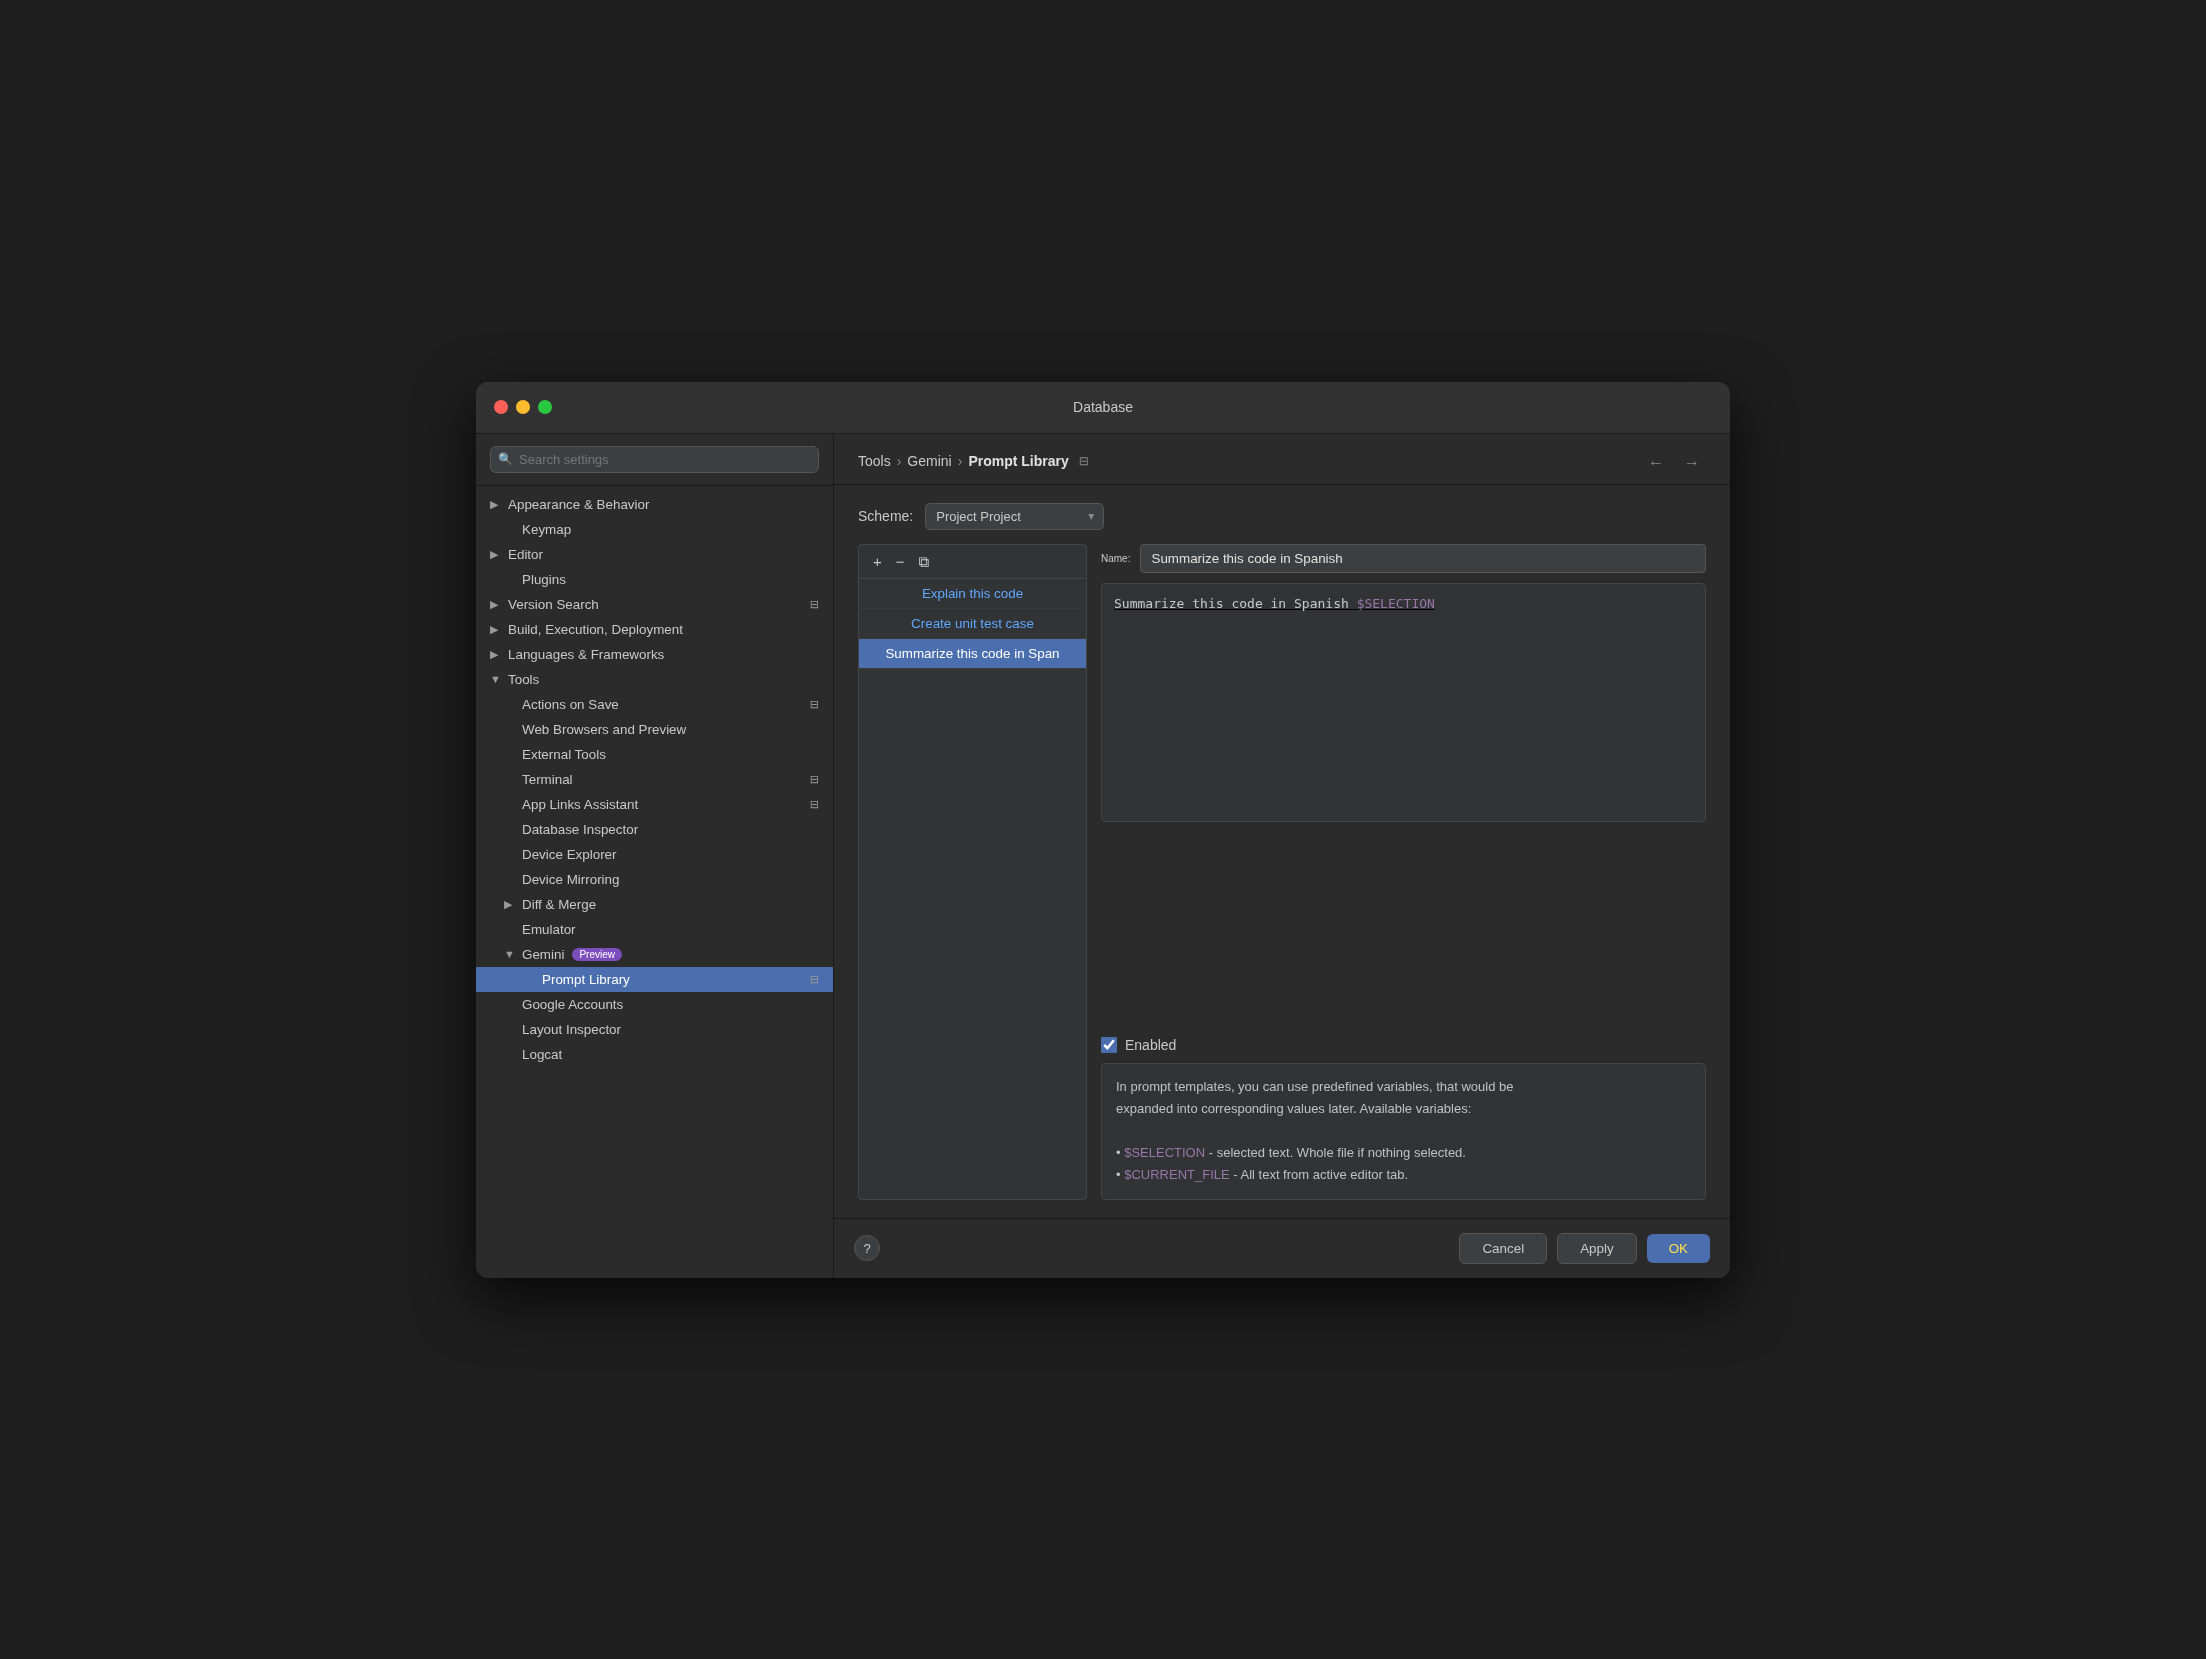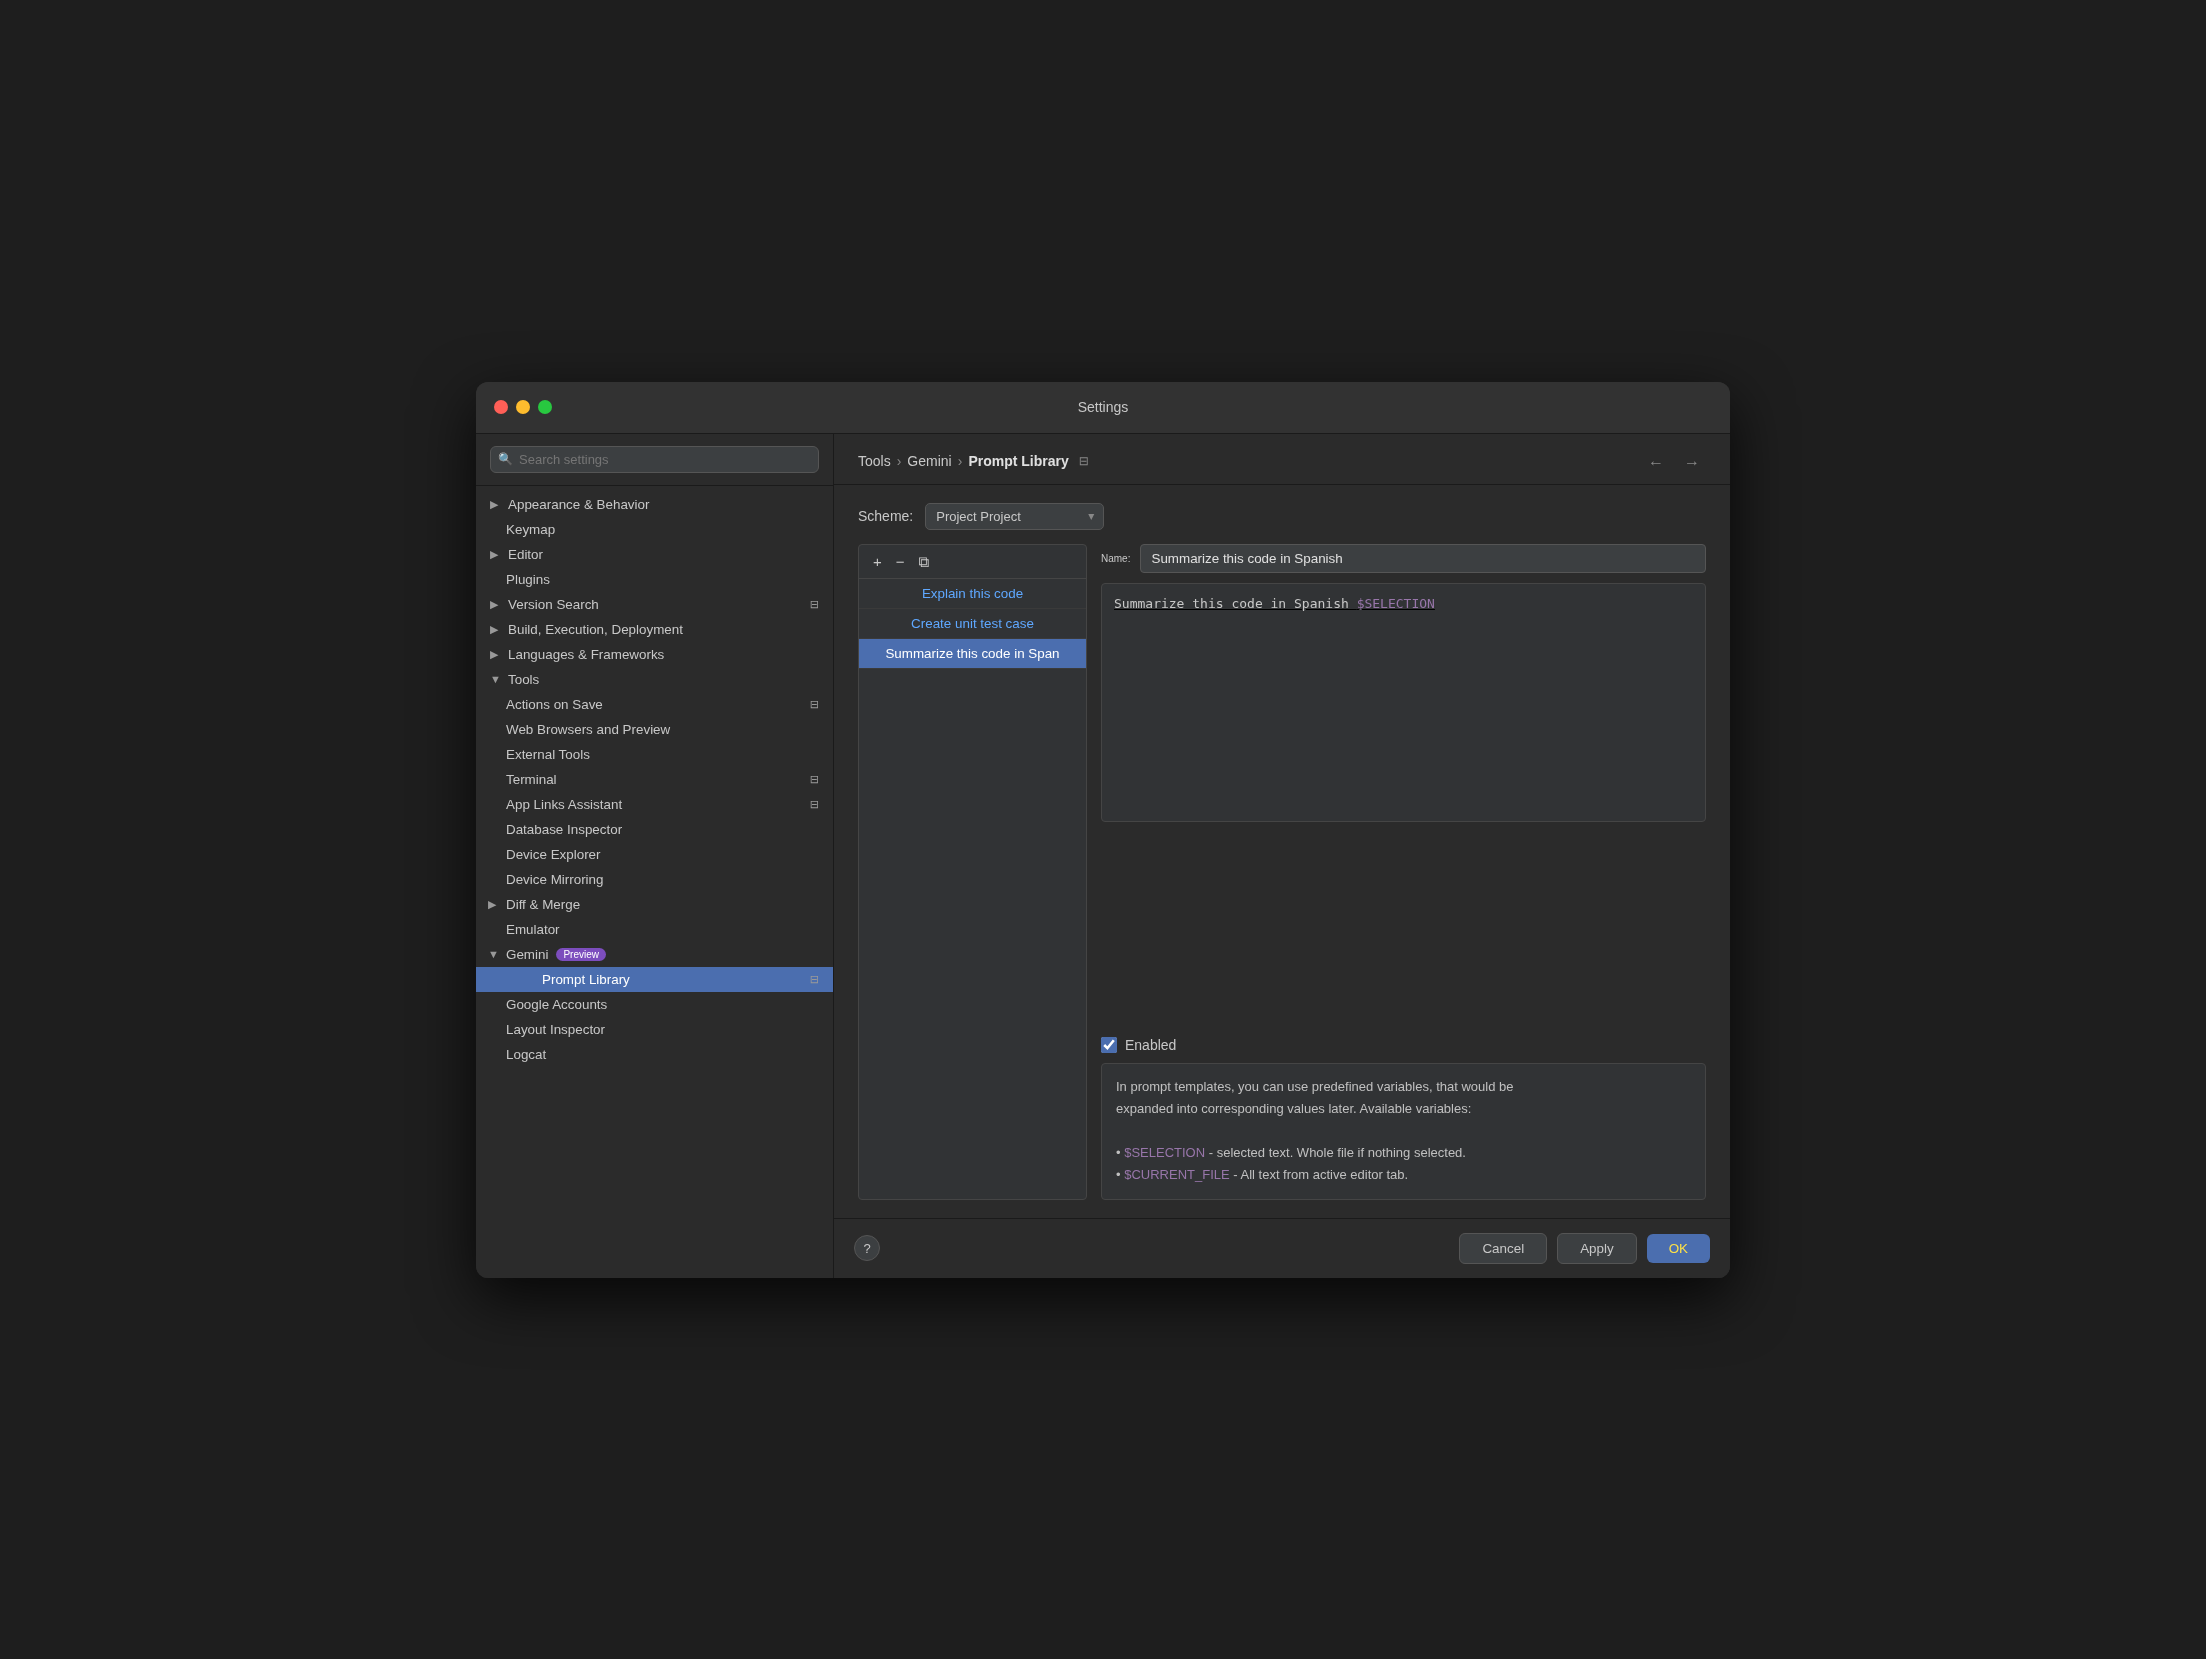--- a/index.html
+++ b/index.html
@@ -110,21 +110,21 @@
       background: #4b6eaf;
       color: #fff;
     }
     .tree-item .chevron {
       margin-right: 4px;
       font-size: 11px;
       color: #999;
       width: 14px;
       display: inline-block;
     }
-    .tree-item-indent1 { padding-left: 12px; }
+    .tree-item-indent1 { padding-left: 28px; }
     .tree-item-indent2 { padding-left: 48px; }
     .badge {
       background: #7c4dbd;
       color: #fff;
       font-size: 10px;
       padding: 1px 7px;
       border-radius: 10px;
       margin-left: 8px;
       font-weight: 500;
     }
@@ -370,21 +370,21 @@
 <body>
 
 <div class="window">
 
   <div class="titlebar">
     <div class="traffic-lights">
       <div class="traffic-light tl-red"></div>
       <div class="traffic-light tl-yellow"></div>
       <div class="traffic-light tl-green"></div>
     </div>
-    <span class="titlebar-title">Settings</span>
+    <span class="titlebar-title">Database</span>
   </div>
 
   <div class="main-content">
 
     <div class="sidebar">
       <div class="search-container">
         <div class="search-wrapper">
           <span class="search-icon-wrap">🔍</span>
           <input class="search-input" type="text" placeholder="Search settings" style="">
         </div>

